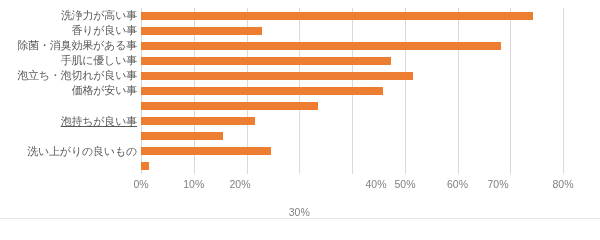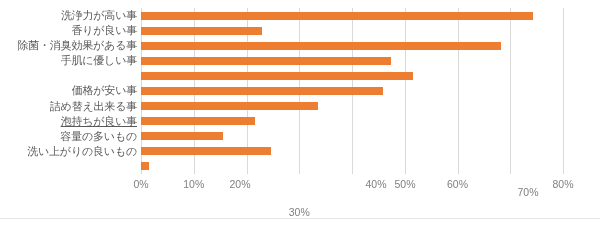--- a/index.html
+++ b/index.html
@@ -105,24 +105,23 @@
 </head>
 <body>
 
 <div id="chart-root">
 
   <div id="cat-labels">
       <div class="cat-label" style="top: 0px;">洗浄力が高い事</div>
       <div class="cat-label" style="top: 15.09px;">香りが良い事</div>
       <div class="cat-label" style="top: 30.18px;">除菌・消臭効果がある事</div>
       <div class="cat-label" style="top: 45.27px;">手肌に優しい事</div>
+      <div class="cat-label" style="top: 60.36px;">泡立ち・泡切れが良い事</div>
       <div class="cat-label" style="top: 75.45px;">価格が安い事</div>
-      <div class="cat-label" style="top: 90.54px;">詰め替え出来る事</div>
       <div class="cat-label" style="top: 105.63px; text-decoration: underline;">泡持ちが良い事</div>
-      <div class="cat-label" style="top: 120.72px;">容量の多いもの</div>
       <div class="cat-label" style="top: 135.81px;">洗い上がりの良いもの</div>
     </div>
 
   <div id="plot-area">
     <div id="gridlines">
         <div class="gridline axis-zero" style="left: 0px;"></div>
         <div class="gridline" style="left: 52.75px;"></div>
         <div class="gridline" style="left: 105.5px;"></div>
         <div class="gridline" style="left: 158.25px;"></div>
         <div class="gridline" style="left: 211px;"></div>
@@ -169,17 +168,17 @@
   </div>
 
   <div id="x-axis-labels">
       <div class="tick-label" style="left: 0px;">0%</div>
       <div class="tick-label" style="left: 52.75px;">10%</div>
       <div class="tick-label" style="left: 99px;">20%</div>
       <div class="tick-label" style="left: 158.25px; margin-top: 28px;">30%</div>
       <div class="tick-label" style="left: 211px; margin-left: 24px;">40%</div>
       <div class="tick-label" style="left: 264px; text-align: right;">50%</div>
       <div class="tick-label" style="left: 316.5px;">60%</div>
-      <div class="tick-label" style="left: 387px; margin-top: 8px;">70%</div>
+      <div class="tick-label" style="left: 357px;">70%</div>
       <div class="tick-label" style="left: 422px;">80%</div>
     </div>
 
 </div>
 
 </body></html>

